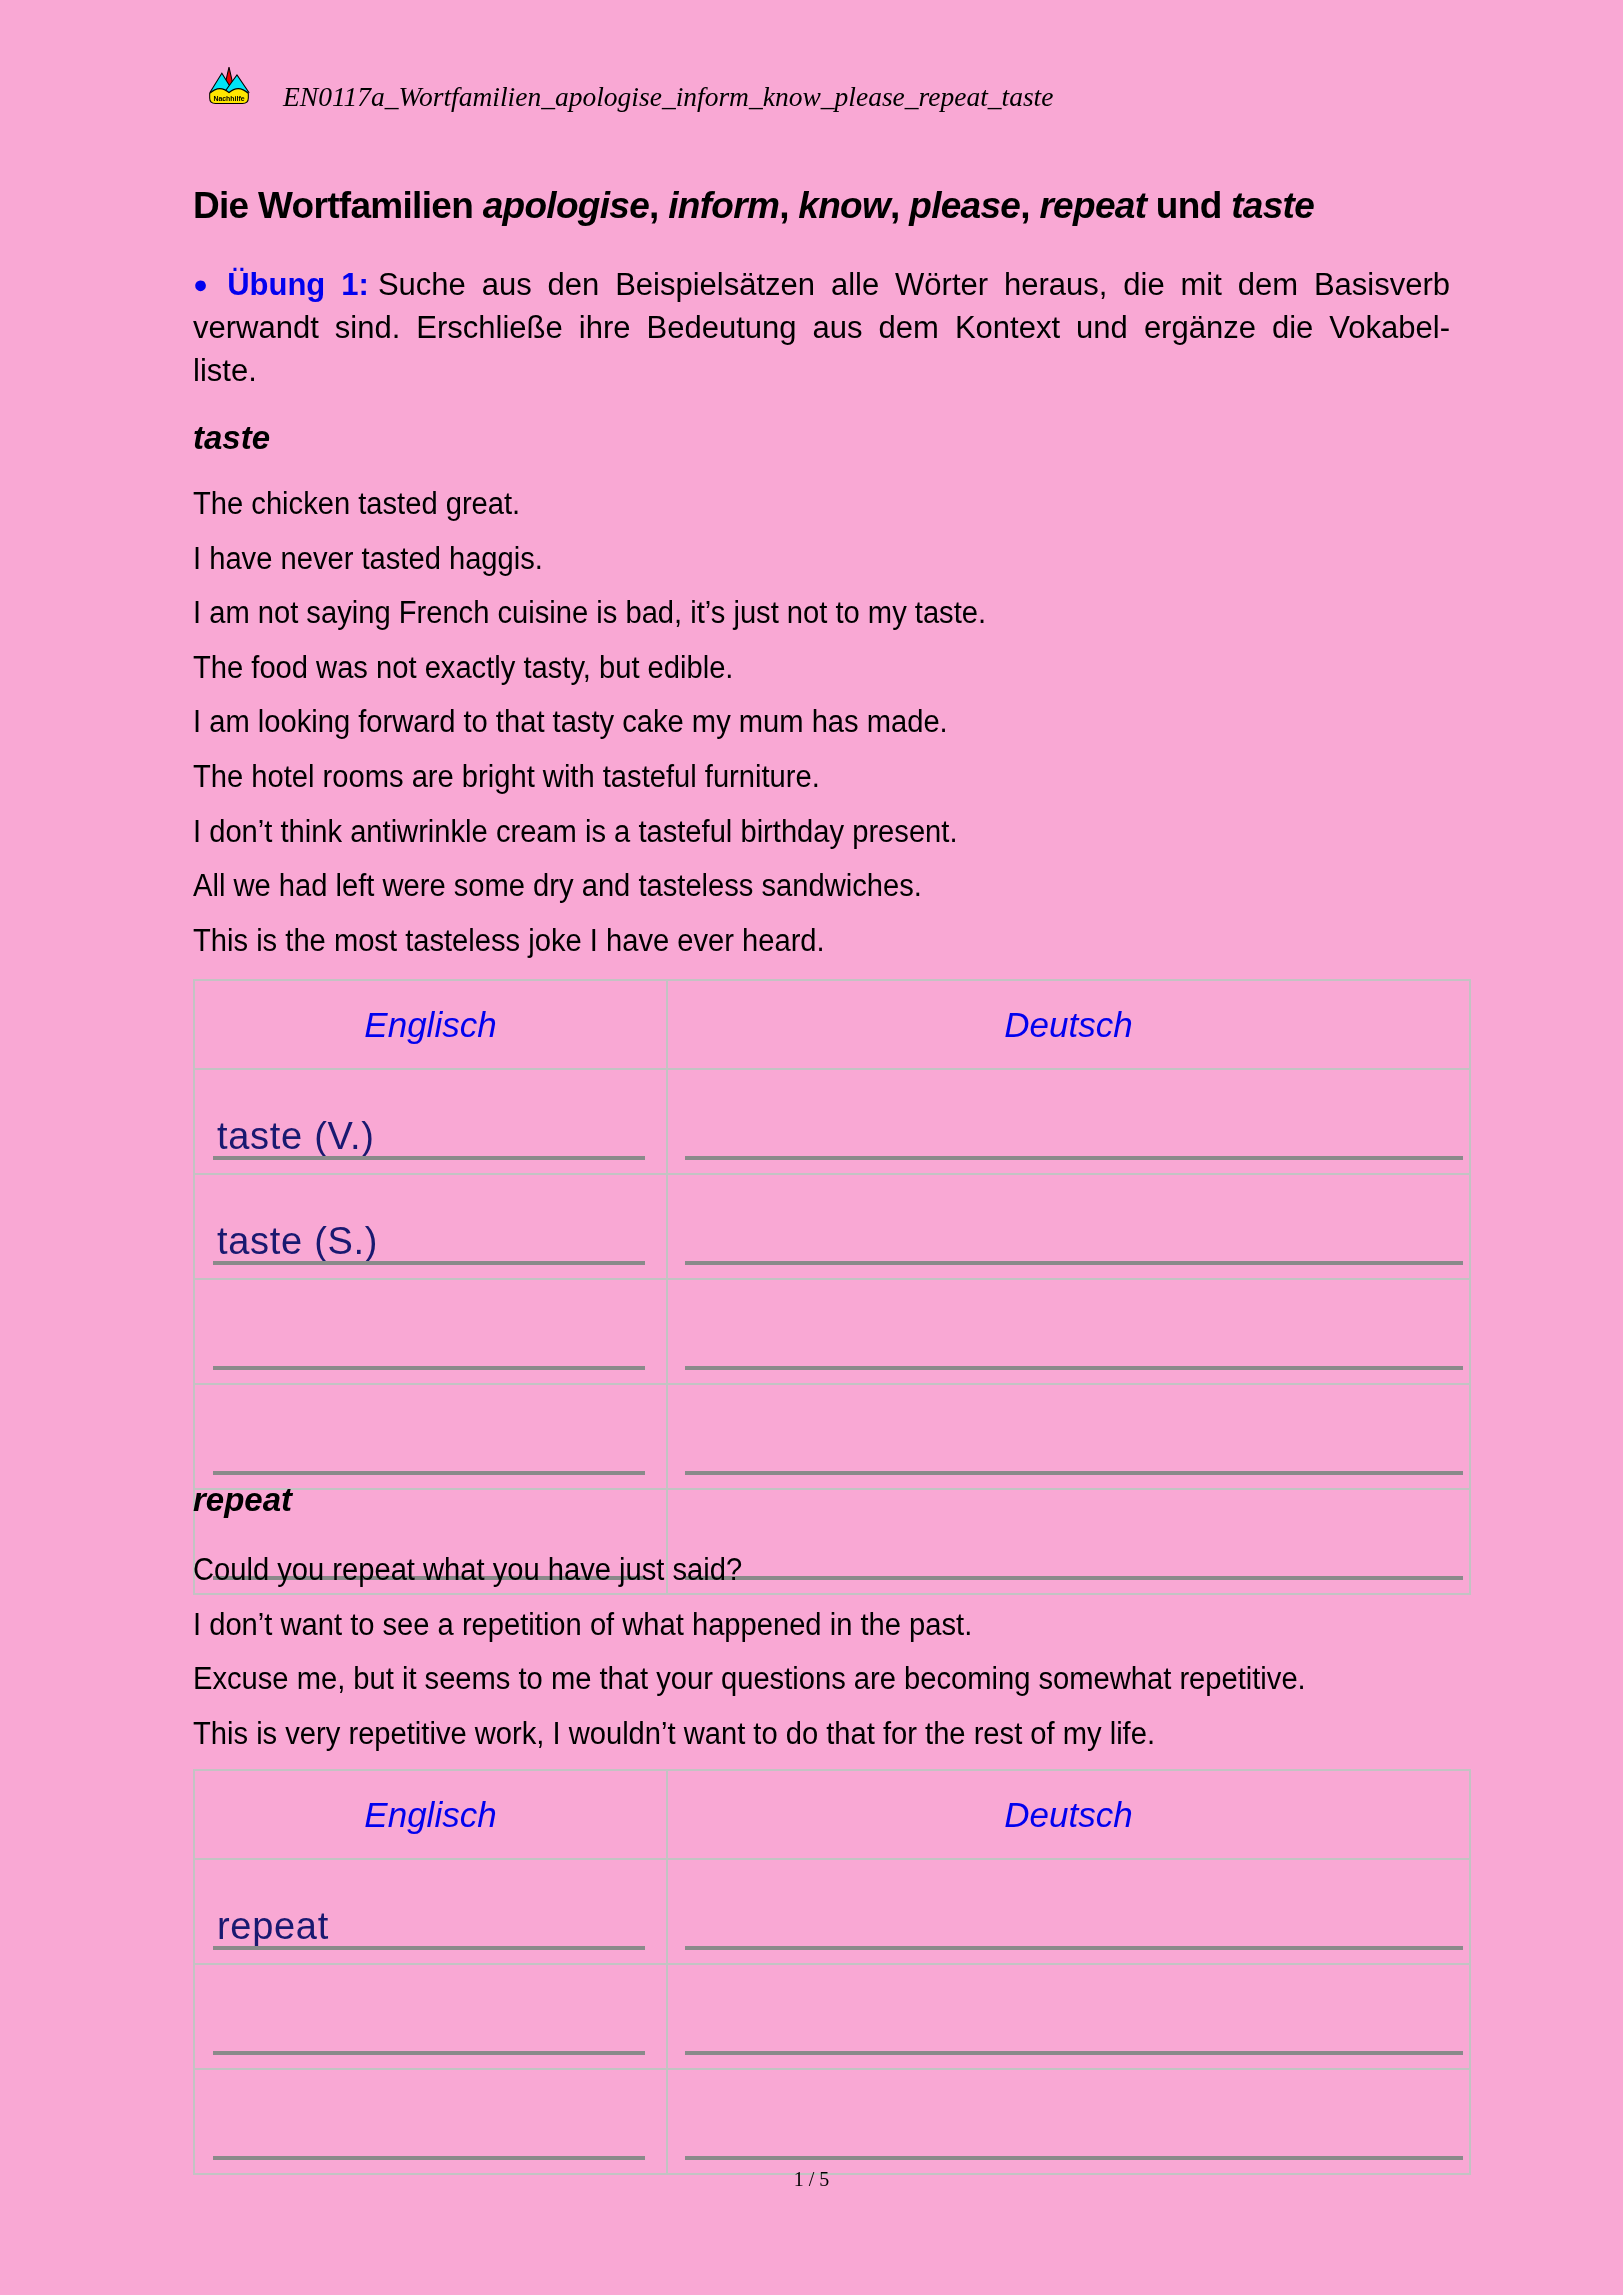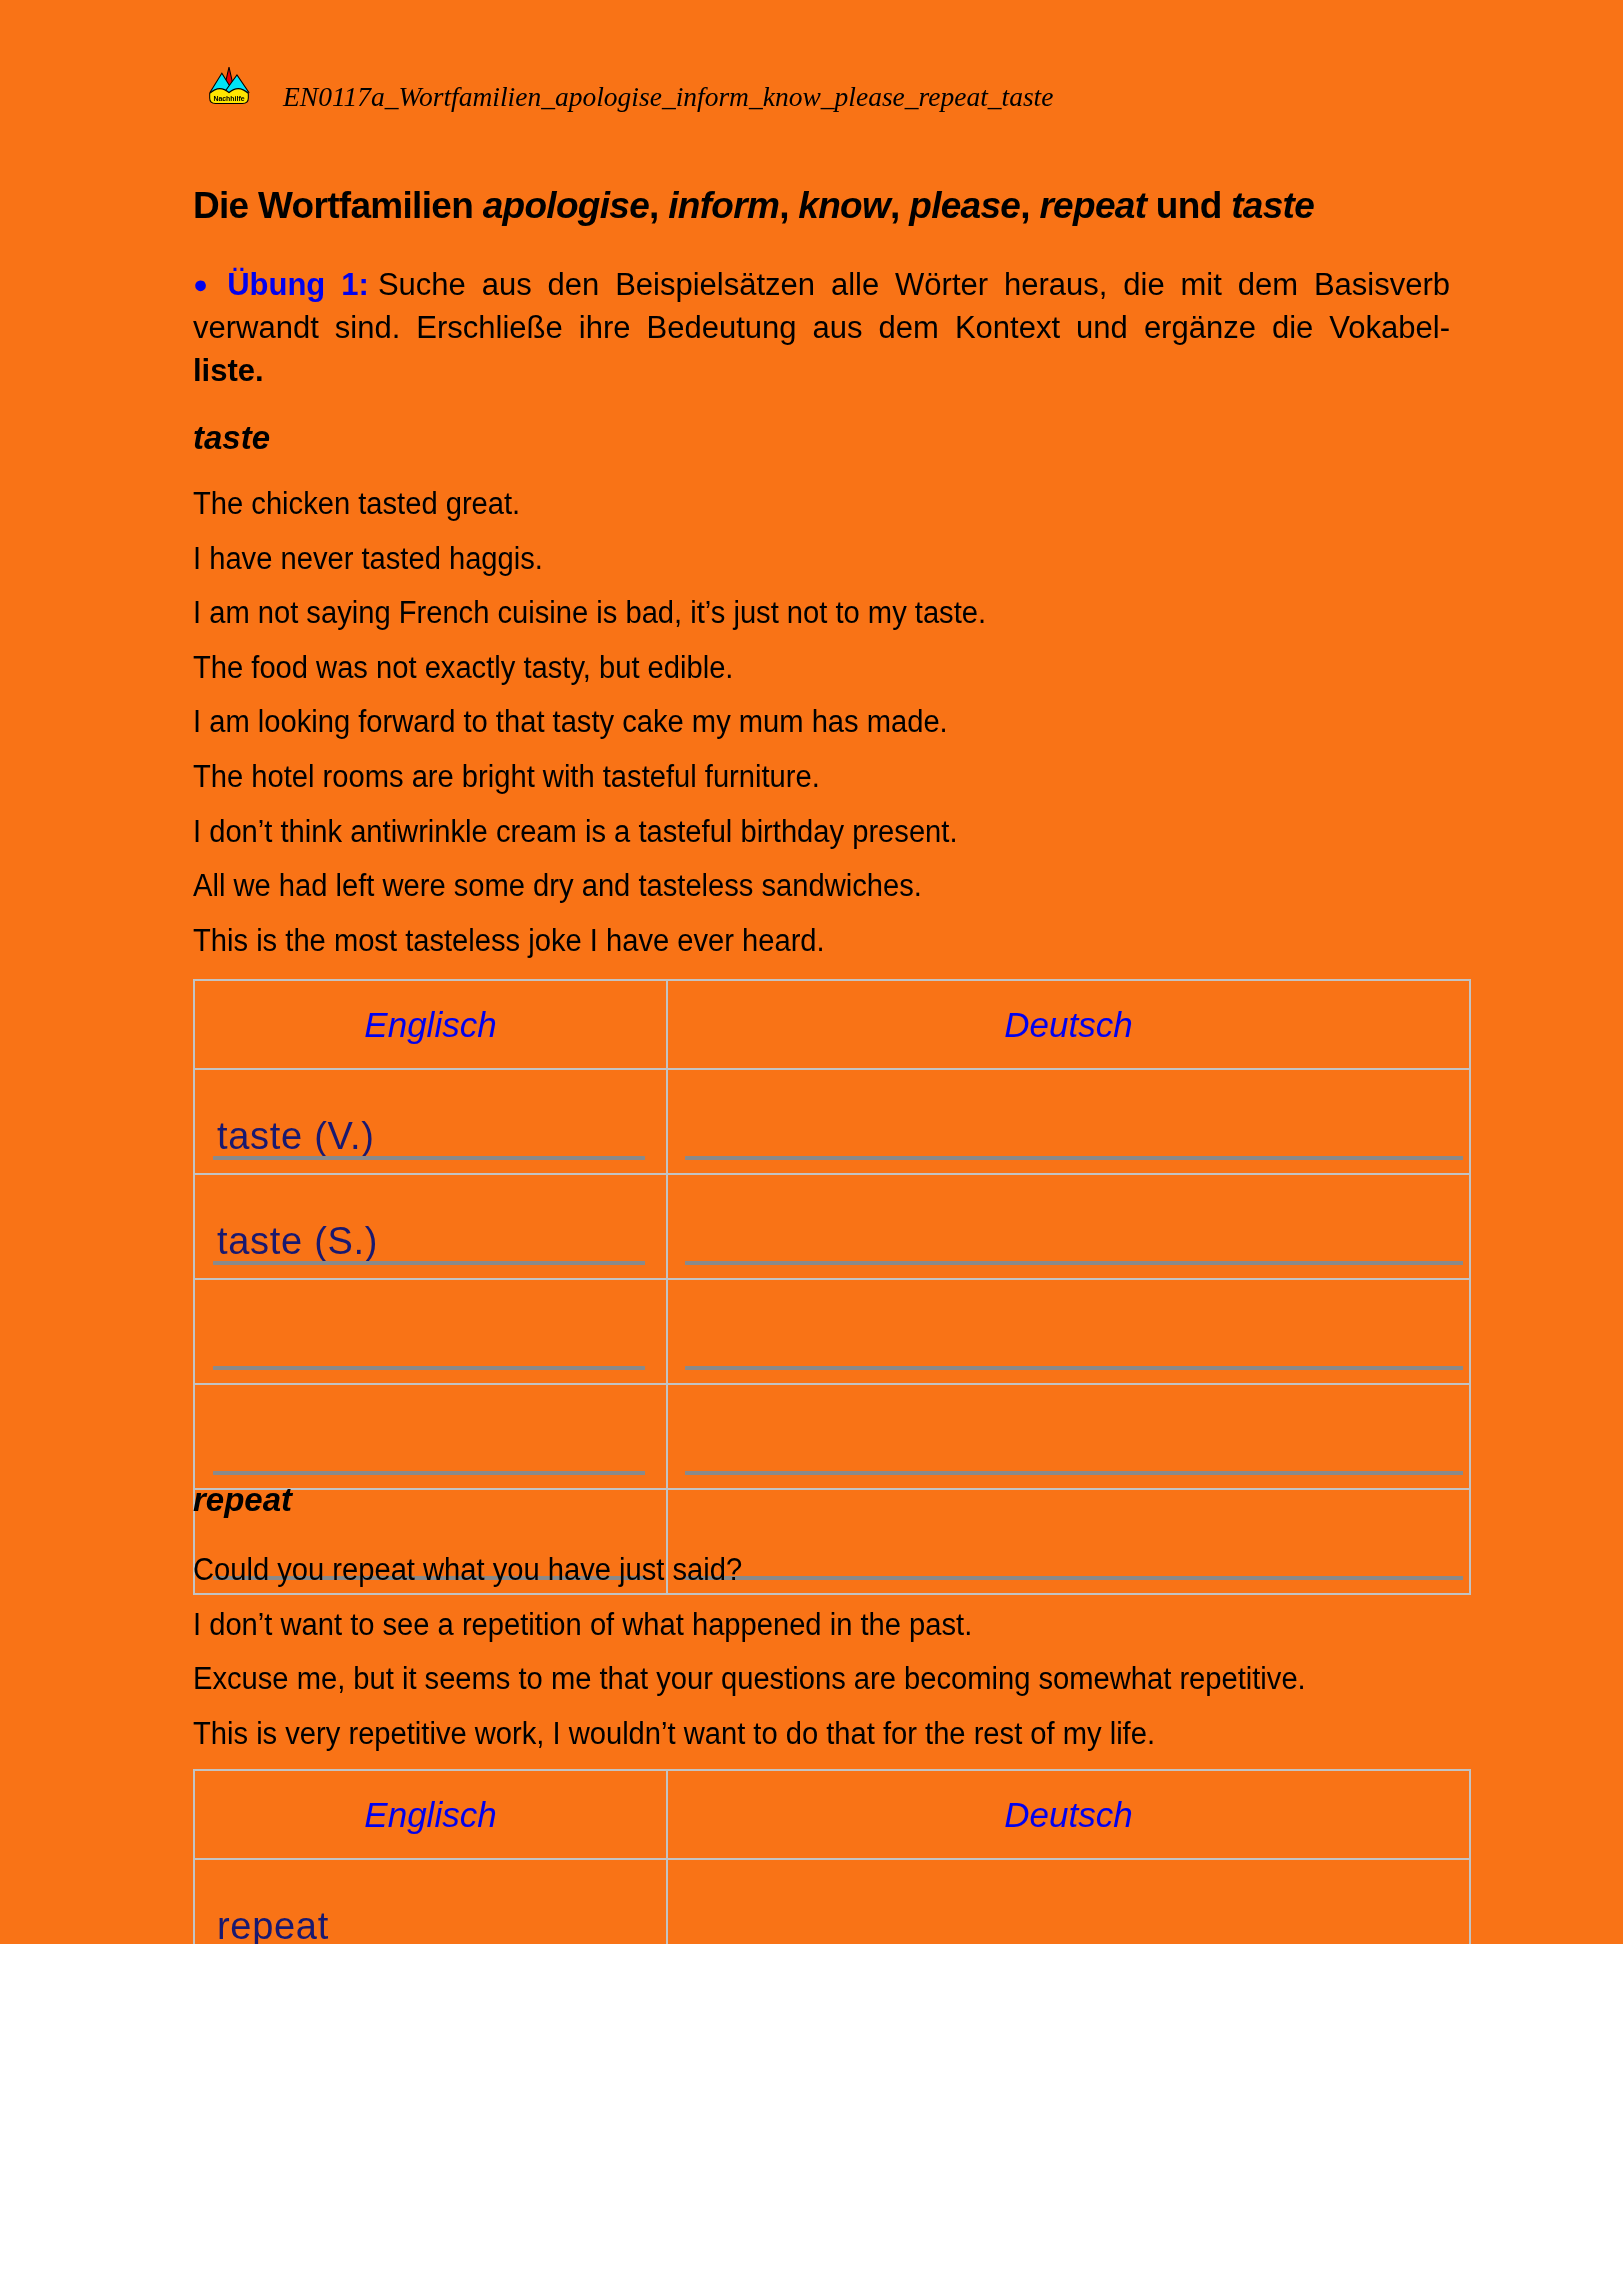--- a/index.html
+++ b/index.html
@@ -1,17 +1,17 @@
 <!DOCTYPE html>
 <html style="font-size:10.5px"><head>
 <meta charset="utf-8">
 <style>
   html,body{margin:0;padding:0;background:#ffffff;}
   .page{
-    position:relative;width:1623px;height:1944px;background:#f97316;
+    position:relative;width:1623px;height:2295px;background:#f9a8d4;
     font-family:"Liberation Sans",sans-serif;color:#000;overflow:hidden;
   }
 
   
   .logo{position:absolute;left:208px;top:65px;width:42px;height:41px;}
   .filename{
     position:absolute;left:283px;top:81px;
     font-family:"Liberation Serif",serif;font-style:italic;
     font-size:27.5px;line-height:31px;white-space:nowrap;
   }
@@ -19,21 +19,21 @@
   
   .doc-title{
     position:absolute;left:193px;top:185px;
     font-size:37px;font-weight:bold;letter-spacing:-0.7px;white-space:nowrap;
   }
   .doc-title .it{font-style:italic;}
 
   
   .uebung{position:absolute;left:193px;top:263px;width:1257px;font-size:31px;line-height:43px;}
   .jline{text-align:justify;text-align-last:justify;}
-  .lline{text-align:left;font-weight:bold;}
+  .lline{text-align:left;}
   .uebung .bullet{color:#0202ee;font-size:25px;margin-right:11.8px;vertical-align:2px;}
   .uebung .label{color:#0202ee;font-weight:bold;margin-right:9.2px;}
 
   
   .sec-heading{position:absolute;left:193px;font-size:33px;line-height:37px;font-weight:bold;font-style:italic;}
   .h-taste{top:419px;}
   .h-repeat{top:1481px;}
 
   
   .sentences{position:absolute;left:193px;width:1375px;}

